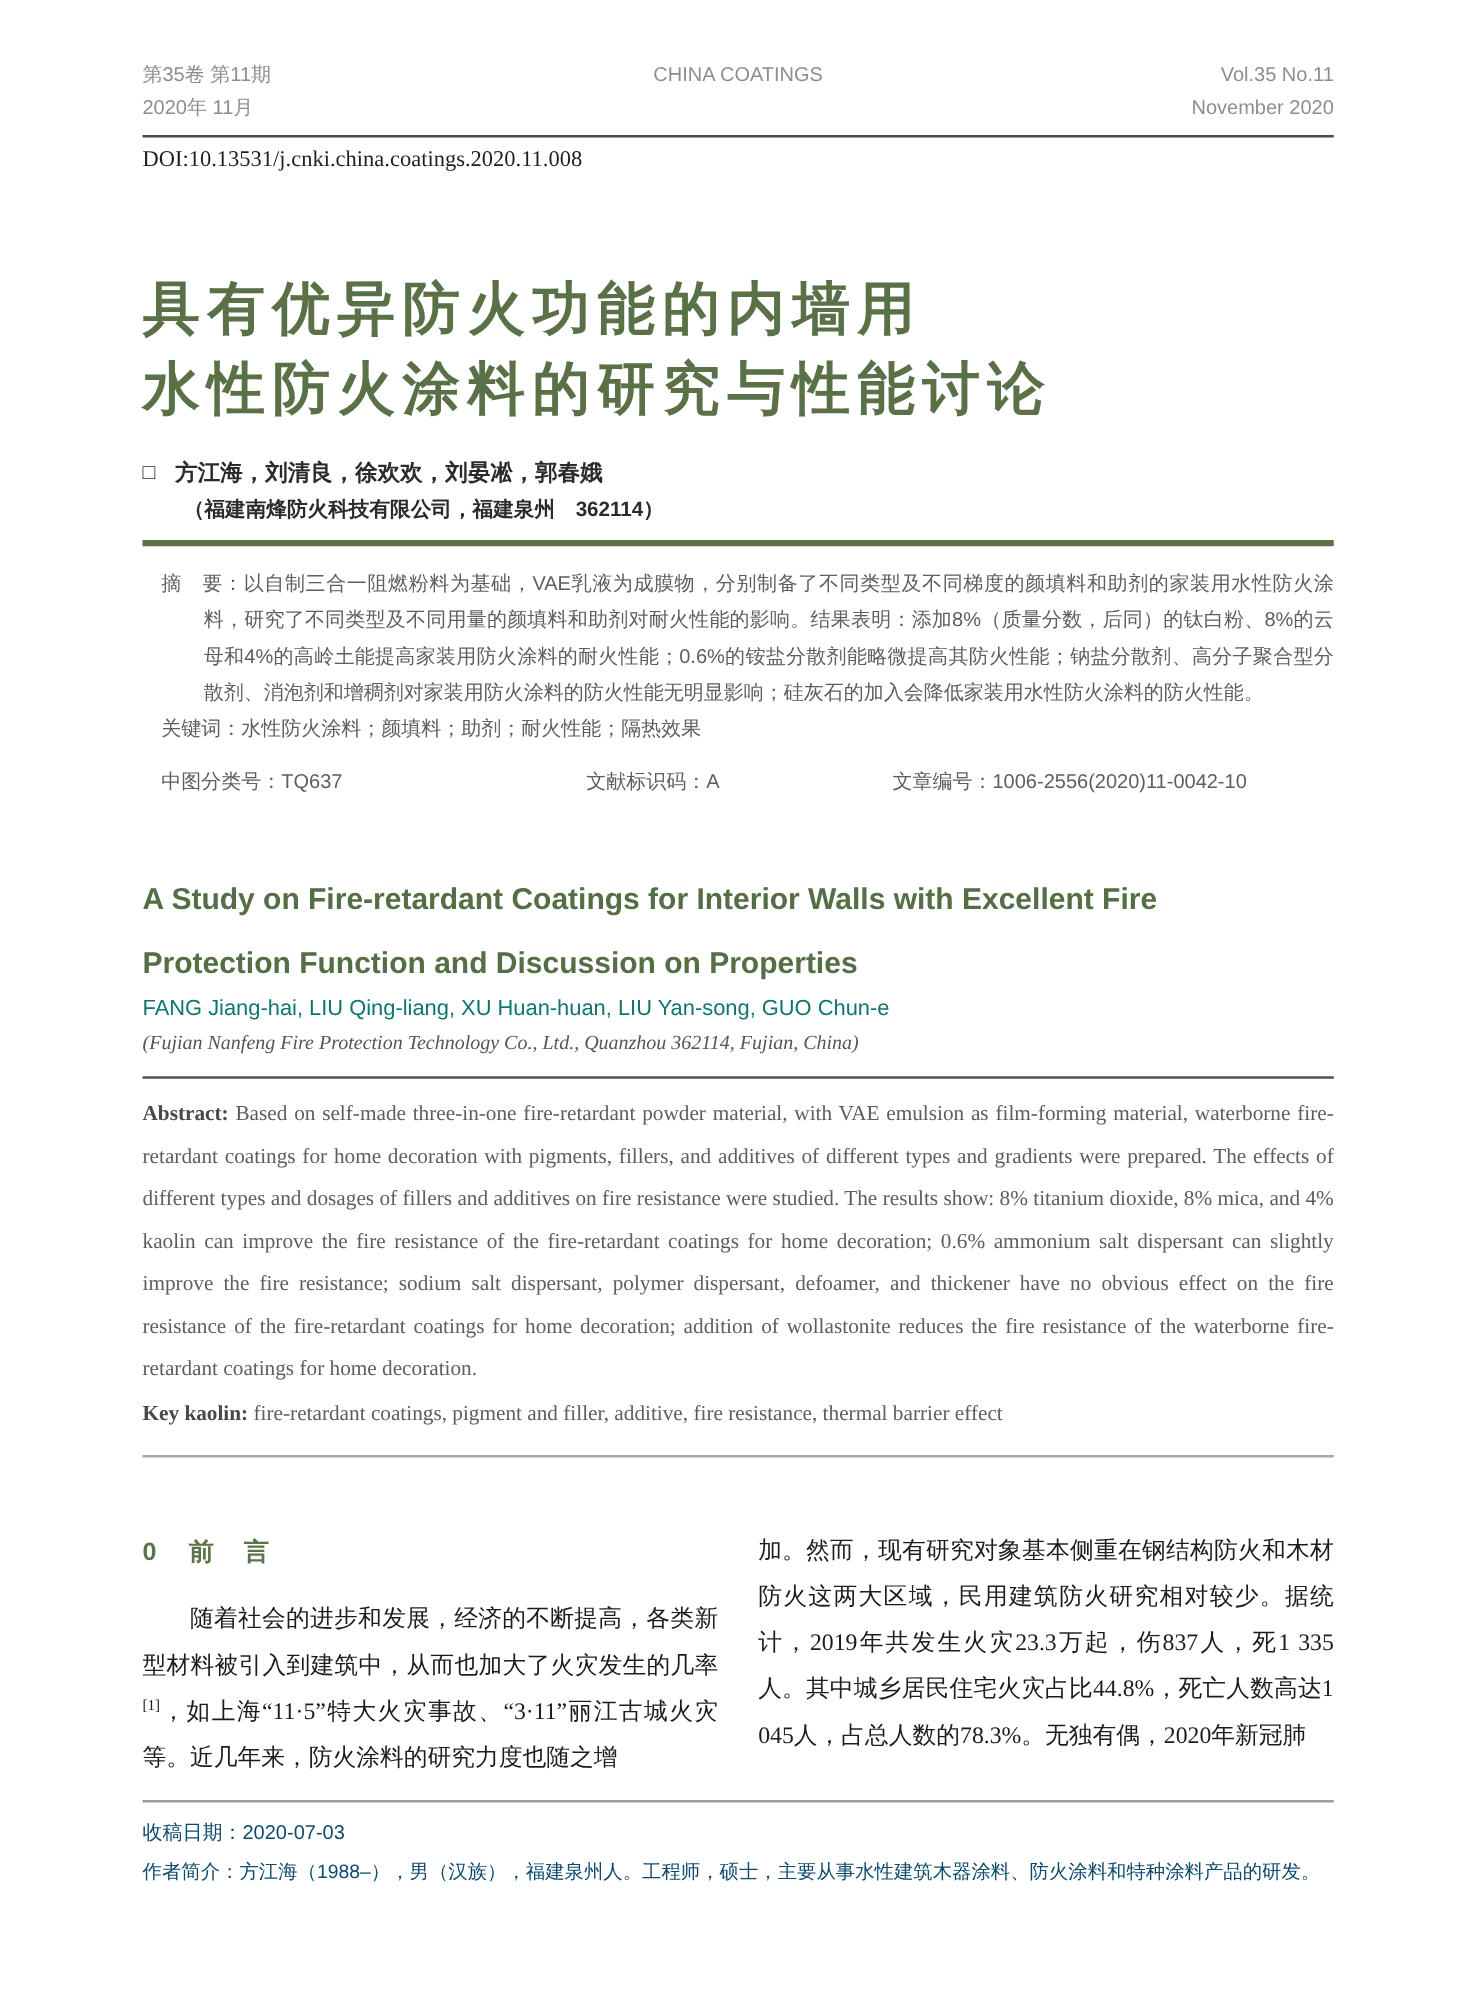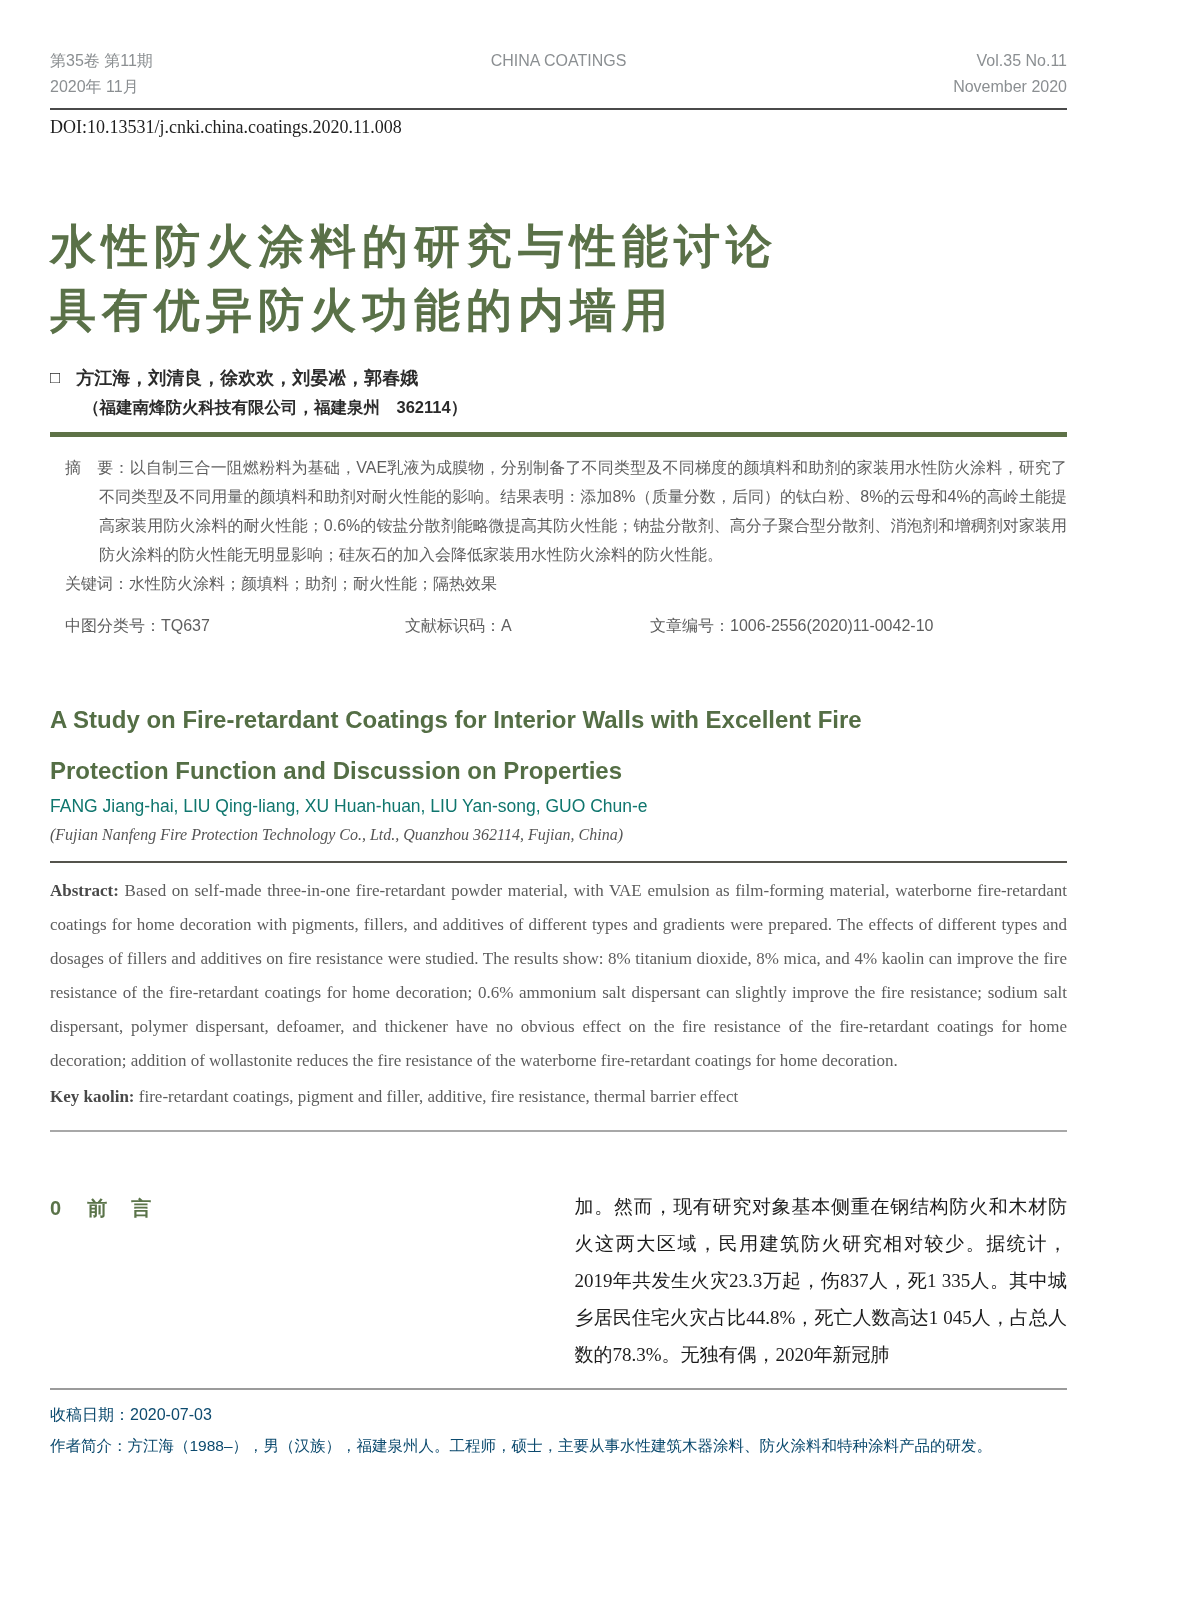--- a/index.html
+++ b/index.html
@@ -1,19 +1,19 @@
 <!DOCTYPE html>
 <html><head>
 <meta charset="utf-8">
 <style>
   * { box-sizing: border-box; }
   html, body { margin: 0; padding: 0; background: #ffffff; }
   .page {
     width: 1187px; height: 1600px; margin: 0 auto; background: #ffffff;
-    padding: 48px 120px 0 50px; overflow: hidden; position: relative;
+    padding: 48px 120px 0 114px; overflow: hidden; position: relative;
     font-family: "Liberation Sans", sans-serif;
   }
 
   
   .jheader { display: flex; justify-content: space-between; align-items: flex-start;
     color: #8b8f92; font-size: 16px; line-height: 26px;
     border-bottom: 2px solid #4a4a4a; padding-bottom: 8px; }
   .jheader .h-left  { width: 30%; text-align: left; }
   .jheader .h-mid   { width: 40%; text-align: center; }
   .jheader .h-right { width: 30%; text-align: right; }
@@ -87,22 +87,22 @@
       <div>CHINA COATINGS</div>
     </div>
     <div class="h-right">
       <div>Vol.35  No.11</div>
       <div>November 2020</div>
     </div>
   </div>
   <div class="doi-line">DOI:10.13531/j.cnki.china.coatings.2020.11.008</div>
 
   <div class="cn-title">
+    <div>具有优异防火功能的内墙用</div>
     <div>水性防火涂料的研究与性能讨论</div>
-    <div>具有优异防火功能的内墙用</div>
   </div>
 
   <div class="authors-cn">
     <span class="author-marker">□</span>
     <span>方江海，刘清良，徐欢欢，刘晏凇，郭春娥</span>
   </div>
   <div class="affil-cn">（福建南烽防火科技有限公司，福建泉州　362114）</div>
 
   <div class="green-rule"></div>
   <div class="abs-cn">
@@ -122,20 +122,21 @@
   <div class="abs-en">
     <p class="atext"><span class="label">Abstract:</span><span> Based on self-made three-in-one fire-retardant powder material, with VAE emulsion as film-forming material, waterborne fire-retardant coatings for home decoration with pigments, fillers, and additives of different types and gradients were prepared. The effects of different types and dosages of fillers and additives on fire resistance were studied. The results show: 8% titanium dioxide, 8% mica, and 4% kaolin can improve the fire resistance of the fire-retardant coatings for home decoration; 0.6% ammonium salt dispersant can slightly improve the fire resistance; sodium salt dispersant, polymer dispersant, defoamer, and thickener have no obvious effect on the fire resistance of the fire-retardant coatings for home decoration; addition of wollastonite reduces the fire resistance of the waterborne fire-retardant coatings for home decoration.</span></p>
     <p class="atext kwline"><span class="label">Key kaolin:</span><span> fire-retardant coatings, pigment and filler, additive, fire resistance, thermal barrier effect</span></p>
   </div>
 
   <div class="body-cols">
     <div class="bcol">
       <div class="sec-head">
         <span class="num">0</span><span class="ttl">前　言</span>
       </div>
+      <p class="indent"><span>随着社会的进步和发展，经济的不断提高，各类新型材料被引入到建筑中，从而也加大了火灾发生的几率</span><sup>[1]</sup><span>，如上海“11·5”特大火灾事故、“3·11”丽江古城火灾等。近几年来，防火涂料的研究力度也随之增</span></p>
     </div>
     <div class="bcol">
       <p>加。然而，现有研究对象基本侧重在钢结构防火和木材防火这两大区域，民用建筑防火研究相对较少。据统计，2019年共发生火灾23.3万起，伤837人，死1 335人。其中城乡居民住宅火灾占比44.8%，死亡人数高达1 045人，占总人数的78.3%。无独有偶，2020年新冠肺</p>
     </div>
   </div>
 
   <div class="footnotes">
     <div><span>收稿日期：</span><span>2020-07-03</span></div>
     <div class="bio"><span>作者简介：</span><span>方江海（1988–），男（汉族），福建泉州人。工程师，硕士，主要从事水性建筑木器涂料、防火涂料和特种涂料产品的研发。</span></div>
   </div>

